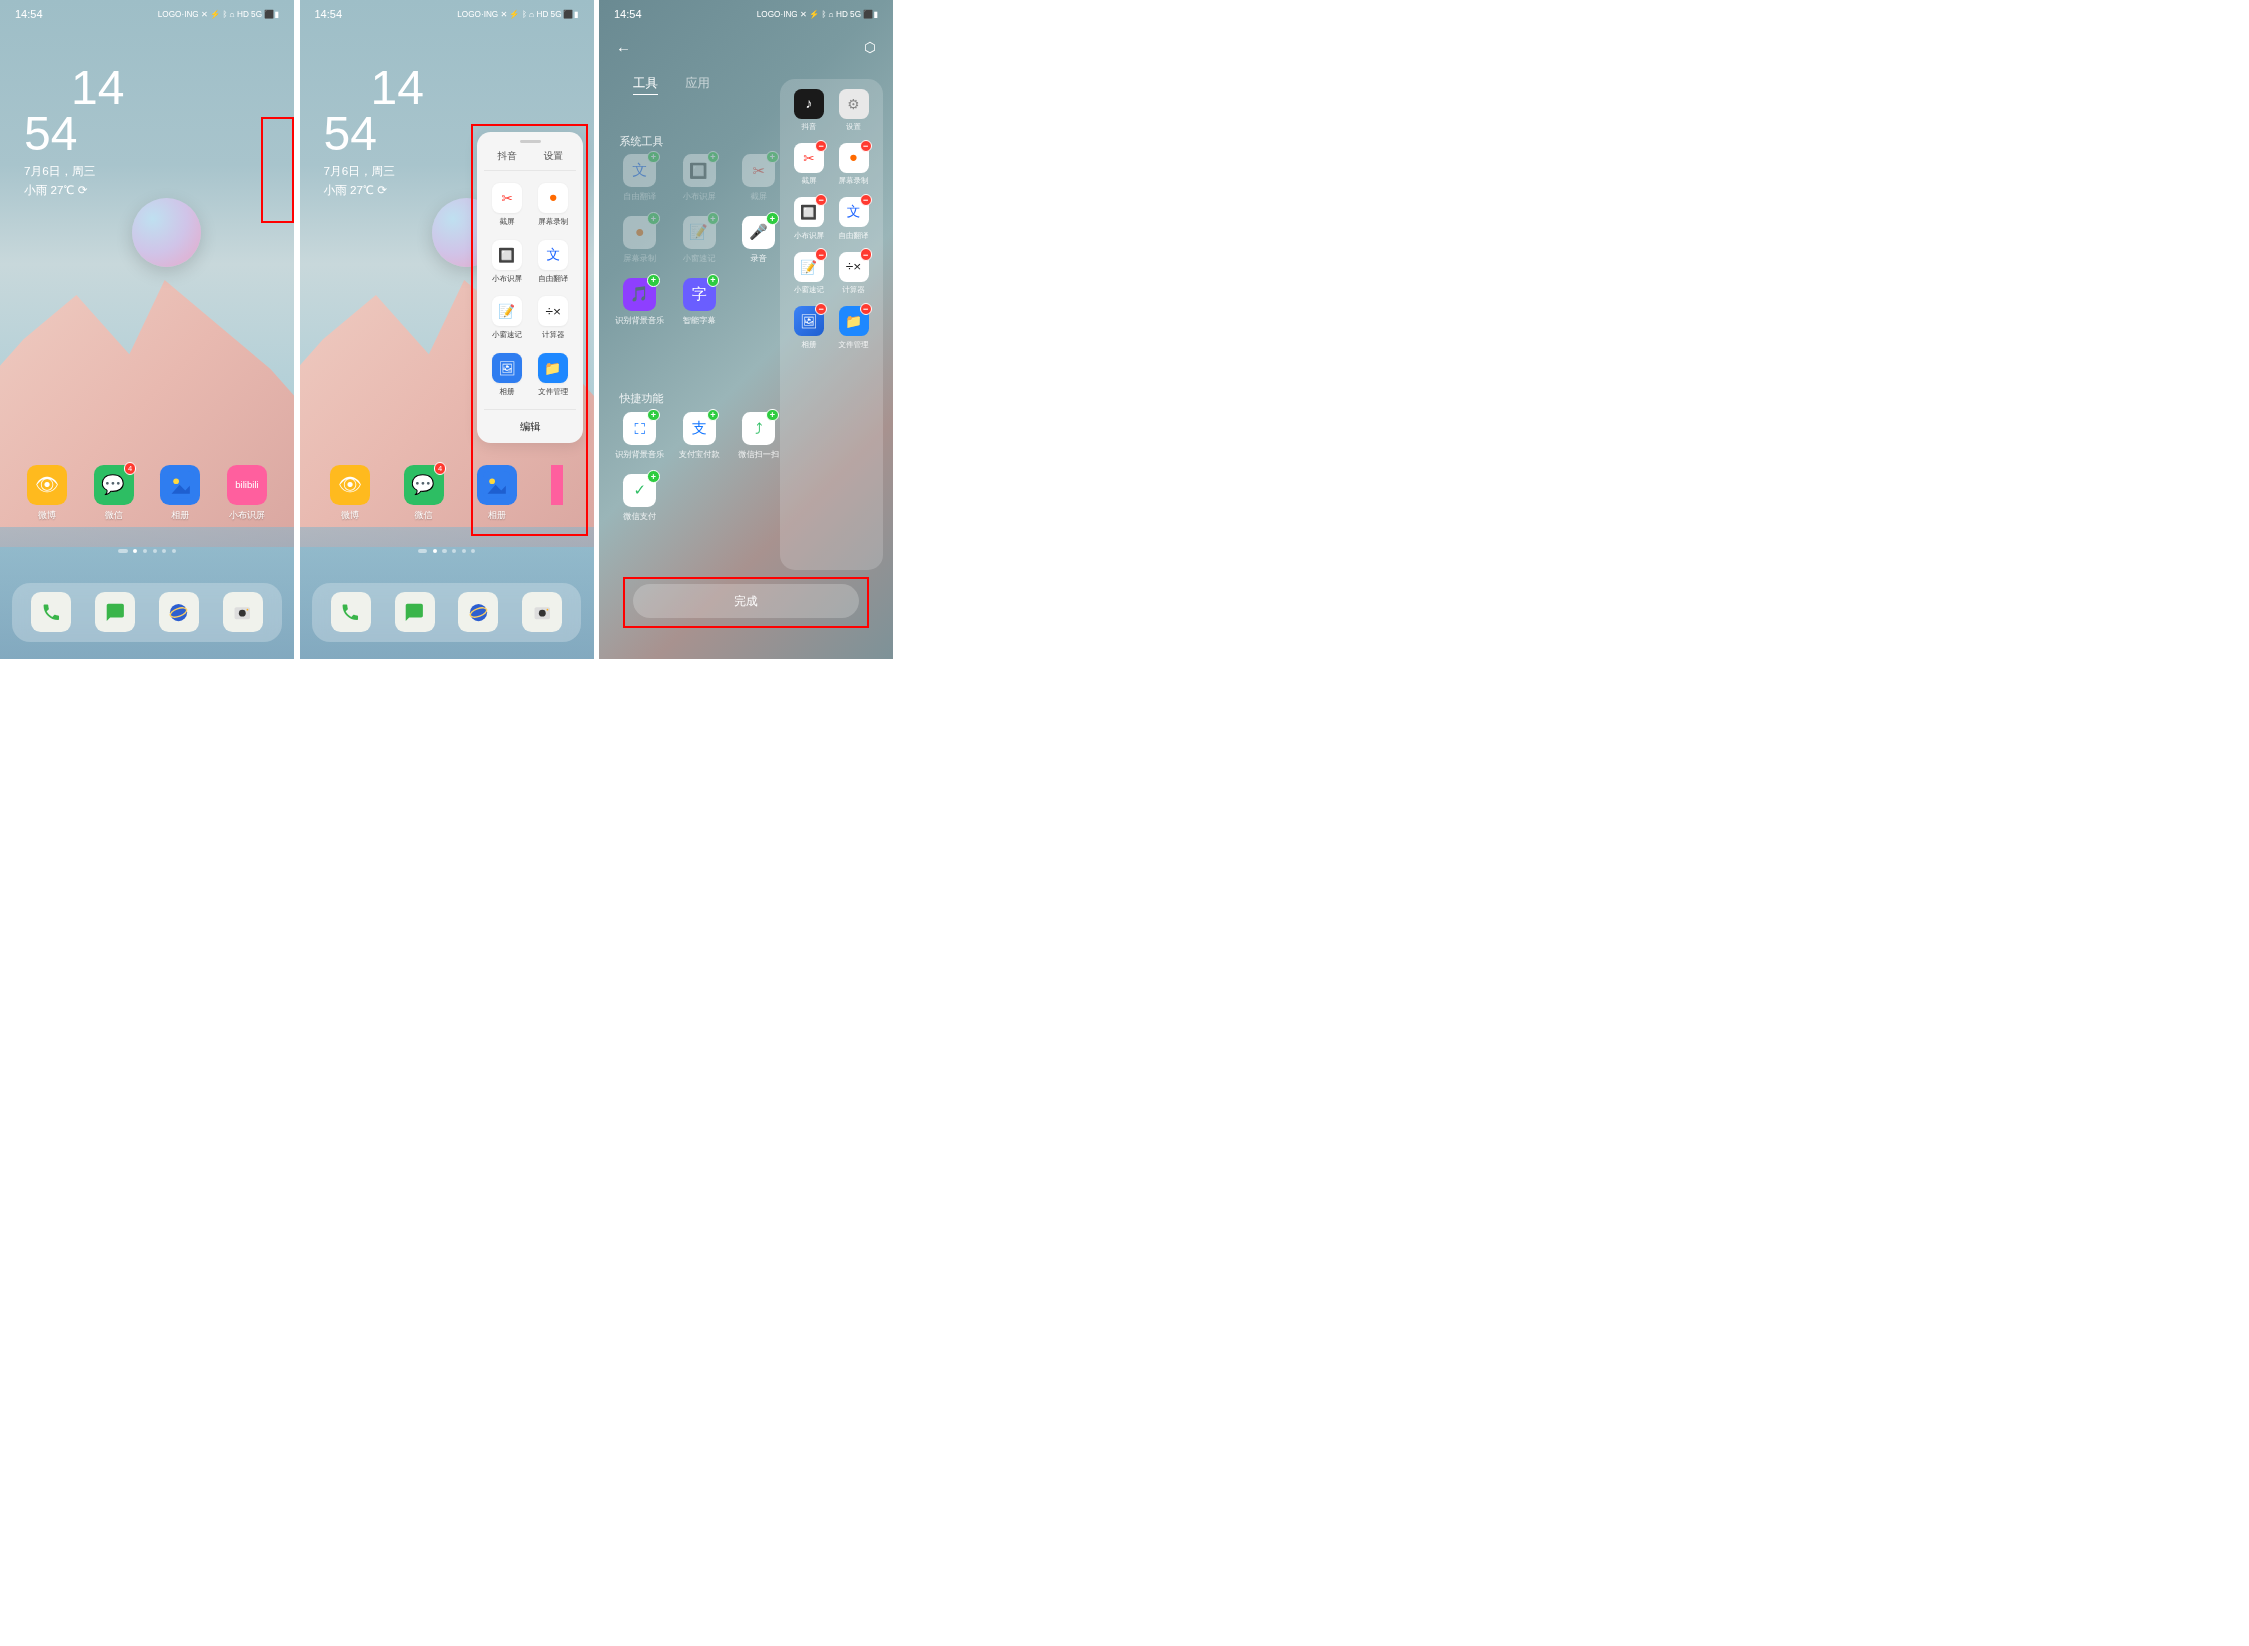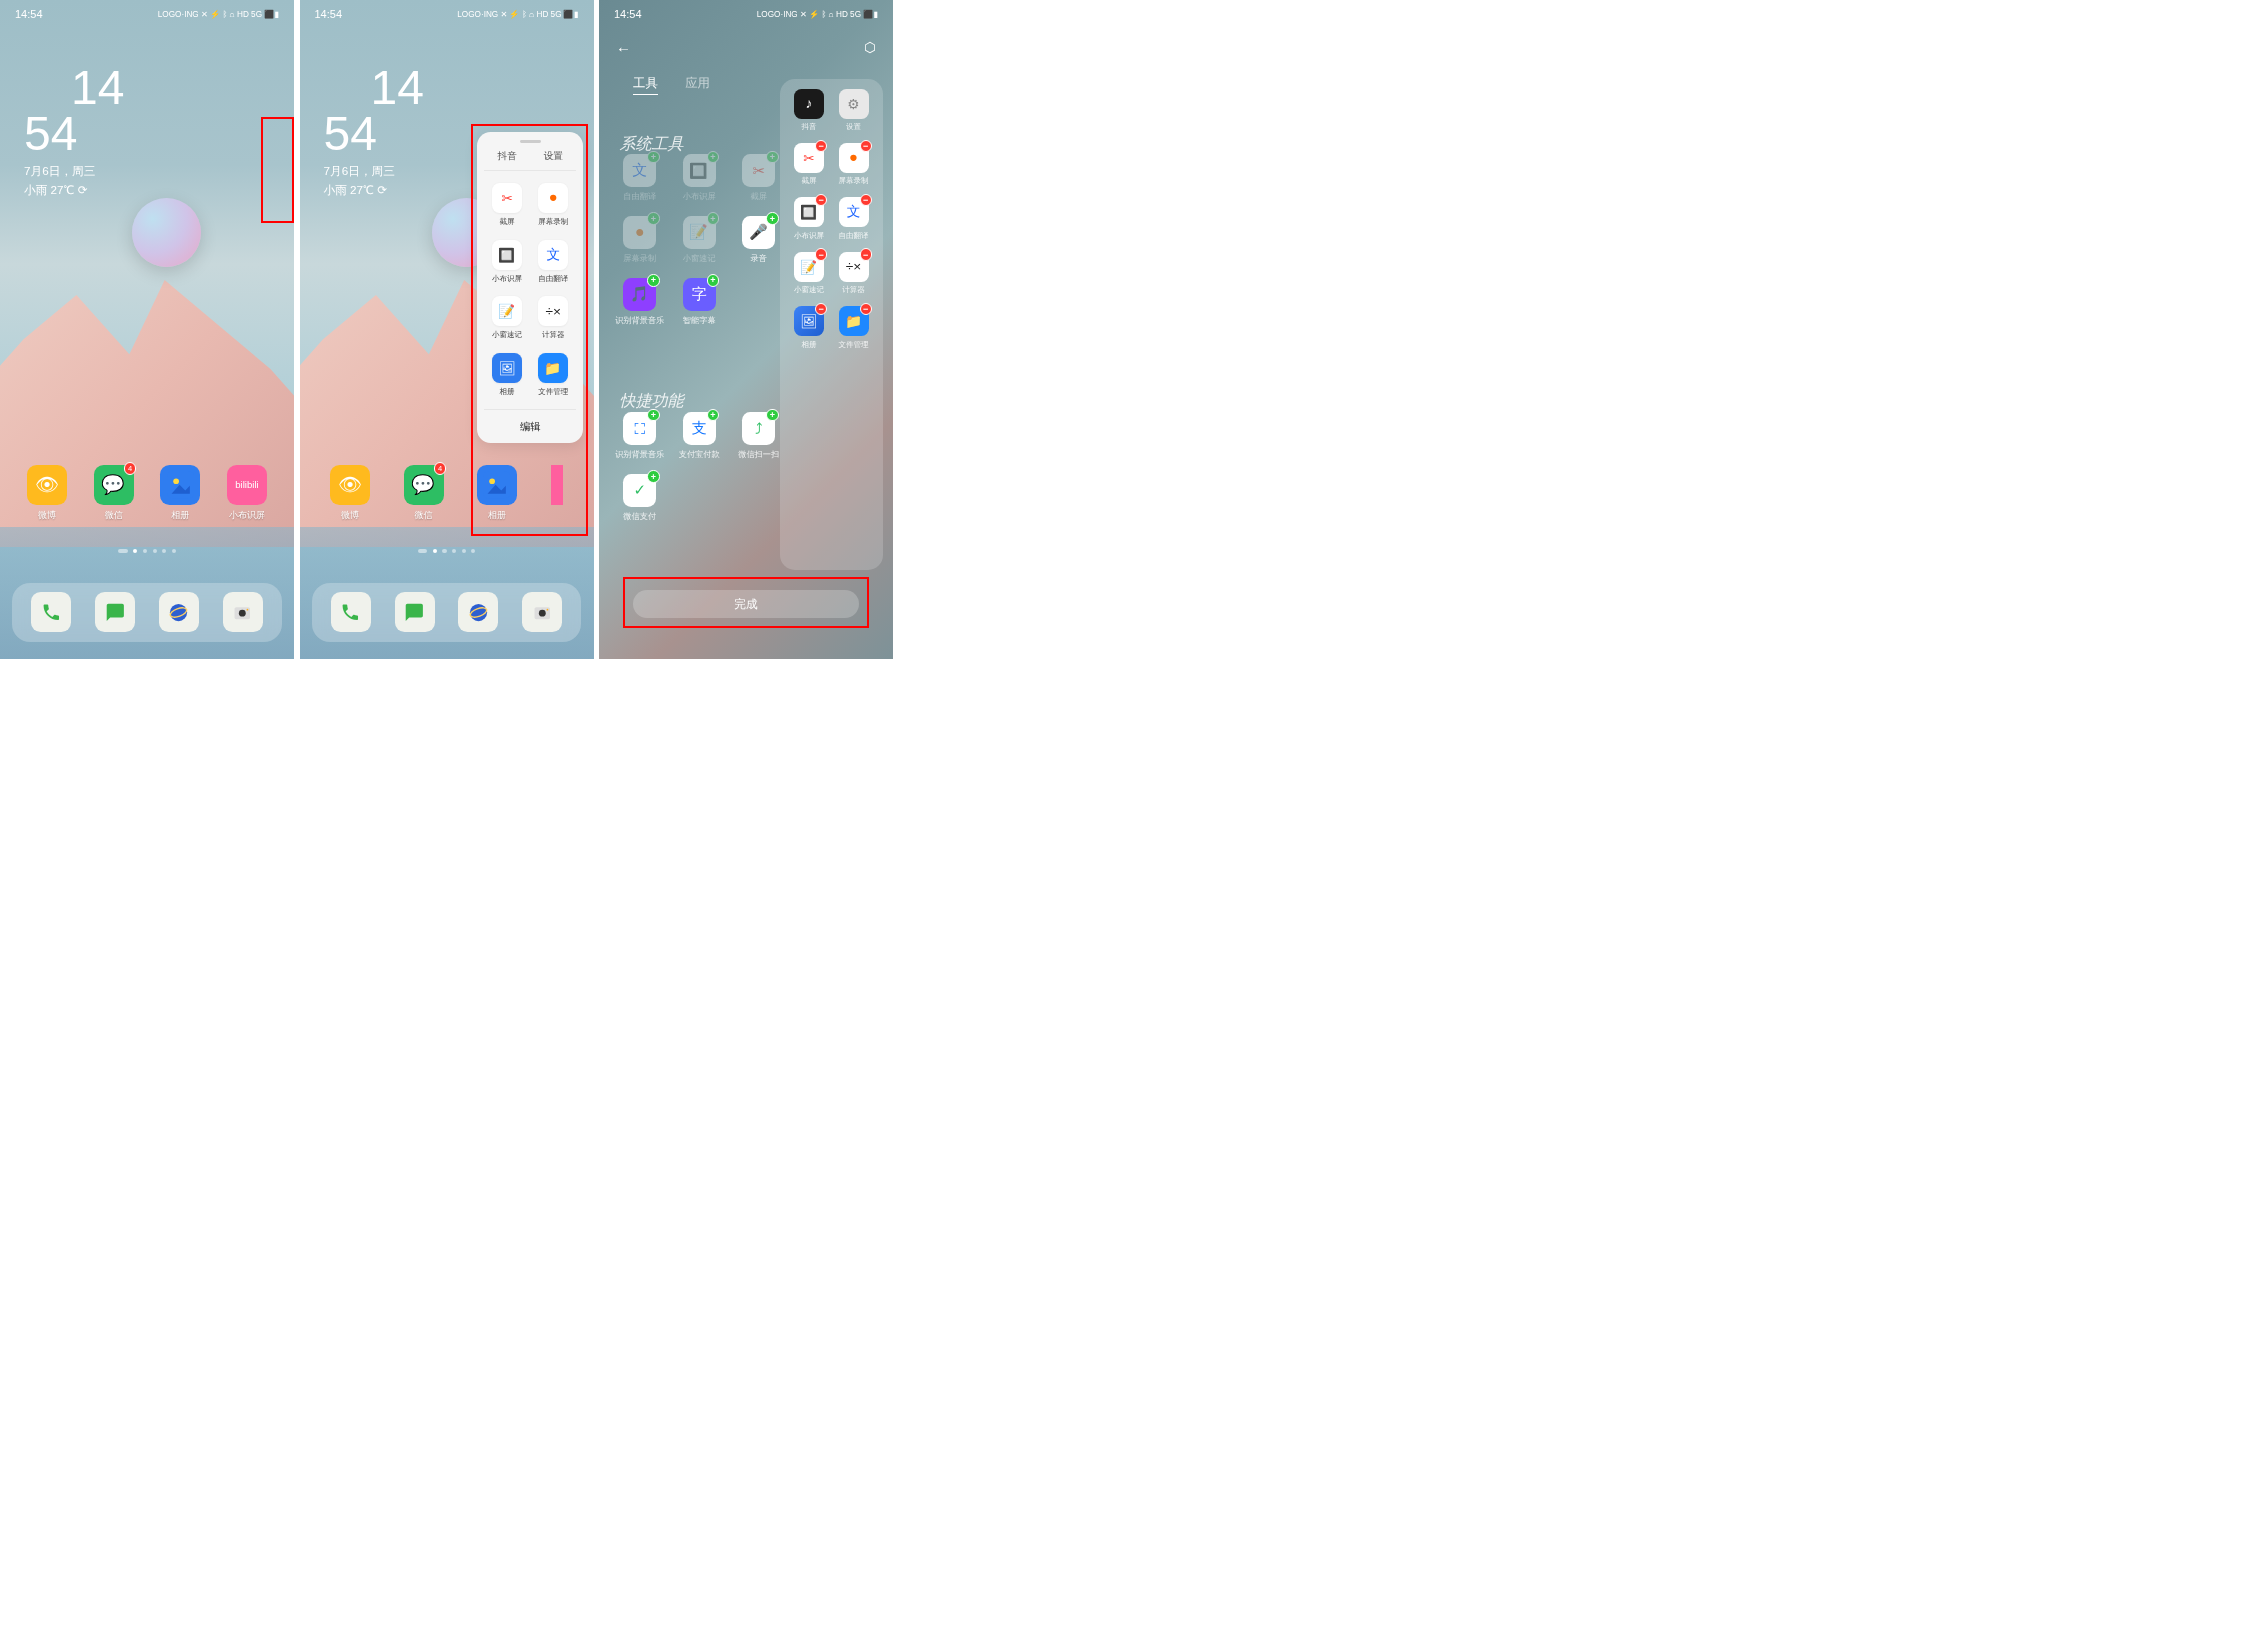--- a/index.html
+++ b/index.html
@@ -261,23 +261,22 @@
     font-size: 12.4px;
     padding-bottom: 2px;
   }
   .editor-tabs .tab.active {
     color: #fff;
     border-bottom: 1.7px solid #fff;
   }
   .section-title {
     position: absolute;
     color: rgba(255,255,255,0.85);
-    font-size: 16px;
+    font-size: 11px;
     z-index: 20;
-    font-style: italic;
   }
   .tool-grid {
     position: absolute;
     display: grid;
     grid-template-columns: repeat(3, 1fr);
     gap: 13.7px 5.5px;
     z-index: 20;
   }
   .tool-item {
     display: flex;
@@ -352,21 +351,21 @@
   }
   .sel-item .sel-label {
     font-size: 7.5px;
     color: rgba(255,255,255,0.85);
   }
   .done-btn {
     position: absolute;
     bottom: 41px;
     left: 34px;
     right: 34px;
-    height: 28px;
+    height: 34px;
     background: rgba(255,255,255,0.22);
     border-radius: 17px;
     display: flex;
     align-items: center;
     justify-content: center;
     color: #fff;
     font-size: 11.7px;
     z-index: 20;
   }
   svg { display: block; }

